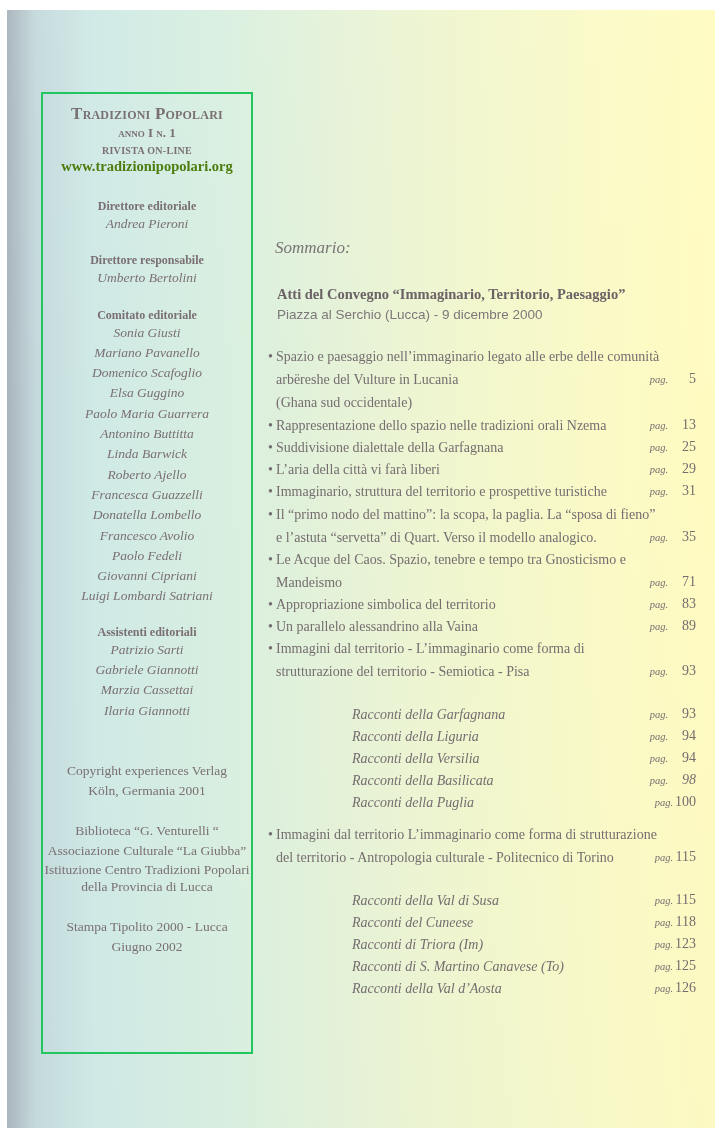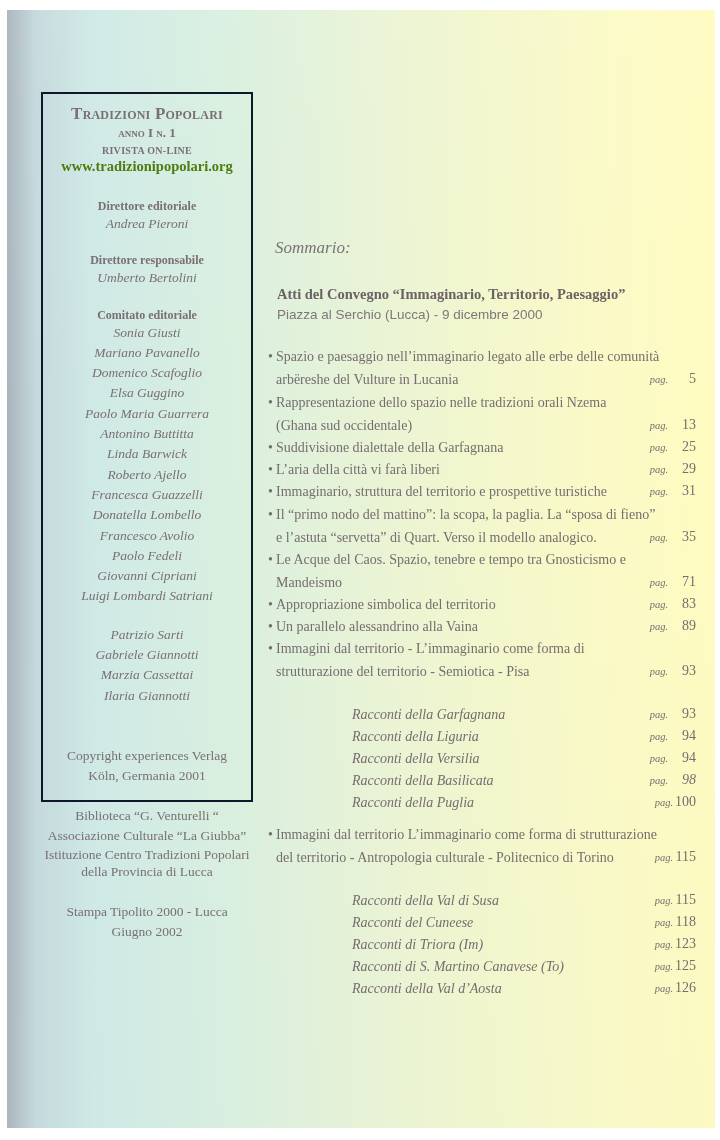--- a/index.html
+++ b/index.html
@@ -2,22 +2,22 @@
 <html><head>
 <meta charset="utf-8">
 <style>
   html, body { margin:0; padding:0; }
   body { width:720px; height:1140px; background:#ffffff; position:relative; overflow:hidden;
          font-family:"Liberation Serif", "DejaVu Serif", serif; color:#6e6468; }
   .page { position:absolute; left:7px; top:10px; width:708px; height:1118px;
           background: linear-gradient(90deg, #a9b3bb 0%, #c4d9dc 4%, #cfe9e6 12%, #d8efe0 30%, #e8f3d6 50%, #f3f7cc 68%, #fbfac6 85%, #fffbc0 100%); }
   .page::before { content:""; position:absolute; inset:0;
           background: linear-gradient(180deg, rgba(255,255,255,0.05), rgba(255,255,255,0) 40%, rgba(200,220,220,0.06)); }
-  .masthead { position:absolute; left:41px; top:92px; width:212px; height:710px;
-              border:2px solid #0f172a; box-sizing:border-box; text-align:center; }
+  .masthead { position:absolute; left:41px; top:92px; width:212px; height:962px;
+              border:2px solid #22c55e; box-sizing:border-box; text-align:center; }
   .mh-title { margin-top:10px; font-size:17px; font-weight:bold; font-variant:small-caps; letter-spacing:0.2px; color:#7a6f73; }
   .mh-anno { font-size:13px; font-weight:bold; font-variant:small-caps; margin-top:1px; color:#7a6f73; }
   .mh-rivista { font-size:10px; font-weight:bold; letter-spacing:0.3px; margin-top:4px; color:#7a6f73; }
   .mh-url { font-size:14.5px; font-weight:bold; margin-top:2px; color:#4d7c0f; }
   .mh-role { font-size:12px; font-weight:bold; color:#7a6f73; }
   .mh-name { font-size:13.5px; font-style:italic; color:#7a6f73; line-height:20.3px; }
   .mh-plain { font-size:13.5px; color:#7a6f73; line-height:20px; }
   .mh-italic { font-size:13.5px; font-style:italic; color:#7a6f73; line-height:20px; }
   .toc-head { position:absolute; left:275px; top:238px; font-size:17px; font-style:italic; color:#7a7376; }
   .conv-title { position:absolute; left:277px; top:286px; font-size:14.5px; font-weight:bold; color:#6b6266; }
@@ -62,20 +62,21 @@
   <div class="mh-name">Linda Barwick</div>
   <div class="mh-name">Roberto Ajello</div>
   <div class="mh-name">Francesca Guazzelli</div>
   <div class="mh-name">Donatella Lombello</div>
   <div class="mh-name">Francesco Avolio</div>
   <div class="mh-name">Paolo Fedeli</div>
   <div class="mh-name">Giovanni Cipriani</div>
   <div class="mh-name">Luigi Lombardi Satriani</div>
 
   <div style="height:18px"></div>
+  <div class="mh-role">Assistenti editoriali</div>
   <div class="mh-name">Patrizio Sarti</div>
   <div class="mh-name">Gabriele Giannotti</div>
   <div class="mh-name">Marzia Cassettai</div>
   <div class="mh-name">Ilaria Giannotti</div>
 
   <div style="height:40px"></div>
   <div class="mh-plain">Copyright experiences Verlag</div>
   <div class="mh-plain">Köln, Germania 2001</div>
 
   <div style="height:20px"></div>
@@ -93,22 +94,22 @@
 <div class="conv-title">Atti del Convegno “Immaginario, Territorio, Paesaggio”</div>
 <div class="conv-sub">Piazza al Serchio (Lucca) - 9 dicembre 2000</div>
 
 <div class="item" style="top:346px">
   <span class="line"><span class="bullet">•</span><span>Spazio e paesaggio nell’immaginario legato alle erbe delle comunità</span></span>
   <span class="line indent">arbëreshe del Vulture in Lucania</span>
   <span class="pg"><span class="lbl">pag.</span><span class="num">5</span></span>
 </div>
 
 <div class="item" style="top:392px">
+  <span class="line indent">(Ghana sud occidentale)</span>
   <span class="line"><span class="bullet">•</span><span>Rappresentazione dello spazio nelle tradizioni orali Nzema</span></span>
-  <span class="line indent">(Ghana sud occidentale)</span>
   <span class="pg"><span class="lbl">pag.</span><span class="num">13</span></span>
 </div>
 
 <div class="item" style="top:437px">
   <span class="line"><span class="bullet">•</span><span>Suddivisione dialettale della Garfagnana</span></span>
   <span class="pg"><span class="lbl">pag.</span><span class="num">25</span></span>
 </div>
 
 <div class="item" style="top:459px">
   <span class="line"><span class="bullet">•</span><span>L’aria della città vi farà liberi</span></span>

